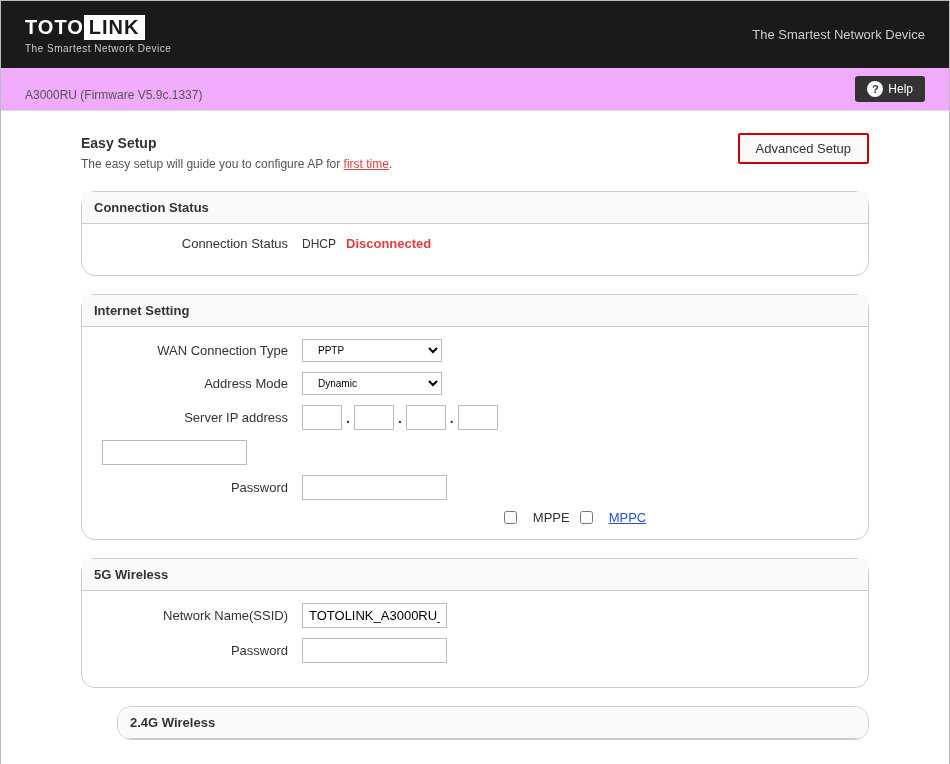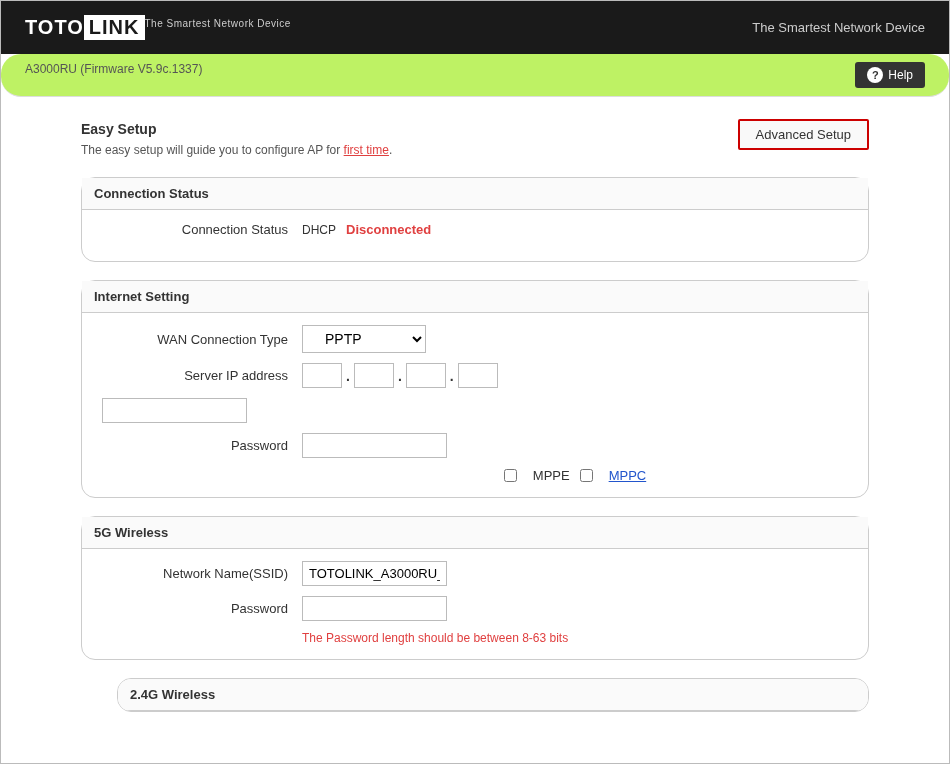--- a/index.html
+++ b/index.html
@@ -16,21 +16,21 @@
     
     .header {
       background: #1a1a1a;
       padding: 14px 24px;
       display: flex;
       align-items: center;
       justify-content: space-between;
     }
     .logo-box {
       display: flex;
-      flex-direction: row;
+      flex-direction: column;
     }
     .logo-brand {
       display: flex;
       align-items: center;
       gap: 0;
     }
     .logo-toto {
       color: #fff;
       font-size: 20px;
       font-weight: bold;
@@ -50,27 +50,26 @@
       margin-top: 3px;
       letter-spacing: 0.5px;
     }
     .header-tagline {
       color: #ccc;
       font-size: 13px;
     }
 
     
     .subheader {
-      background: #bef264;
+      background: #f0abfc;
       border-bottom: 1px solid #ddd;
       padding: 8px 24px;
       display: flex;
-      align-items: flex-start;
+      align-items: flex-end;
       justify-content: space-between;
-      border-radius: 20px;
     }
     .firmware-text {
       font-size: 12px;
       color: #555;
     }
     .help-btn {
       background: #333;
       color: #fff;
       border: none;
       padding: 5px 12px;
@@ -179,25 +178,25 @@
       font-weight: bold;
     }
     .status-dhcp {
       color: #333;
       font-size: 12px;
       margin-right: 6px;
     }
 
     
     select.form-select {
-      width: 124px;
-      padding: 4px 18px;
+      width: 140px;
+      padding: 4px 11px;
       border: 1px solid #bbb;
       background: #fff;
-      font-size: 14px;
+      font-size: 10px;
       cursor: pointer;
     }
     input.text-input {
       width: 145px;
       padding: 4px 6px;
       border: 1px solid #bbb;
       font-size: 13px;
     }
     input.text-input-ssid {
       width: 145px;
@@ -320,20 +319,29 @@
             <select class="form-select">
               <option>PPTP</option>
               <option>DHCP</option>
               <option>Static</option>
               <option>PPPoE</option>
               <option>L2TP</option>
             </select>
           </div>
         </div>
 
+        <div class="form-row">
+          <div class="form-label">Address Mode</div>
+          <div class="form-value">
+            <select class="form-select">
+              <option>Dynamic</option>
+              <option>Static</option>
+            </select>
+          </div>
+        </div>
 
         <div class="form-row">
           <div class="form-label">Server IP address</div>
           <div class="form-value">
             <input class="ip-input" type="text" value="" style="">
             <span class="ip-dot">.</span>
             <input class="ip-input" type="text" value="" style="">
             <span class="ip-dot">.</span>
             <input class="ip-input" type="text" value="" style="">
             <span class="ip-dot">.</span>
@@ -378,21 +386,20 @@
           </div>
         </div>
 
         <div class="form-row">
           <div class="form-label">Password</div>
           <div class="form-value">
             <input class="text-input" type="password" value="" style="">
           </div>
         </div>
 
-        <div class="password-hint">The Password length should be between 8-63 bits</div>
       </div>
     </div>
 
     <div class="panel-partial">
       <div class="panel-title">2.4G Wireless</div>
     </div>
 
   </div>
 </div>
 

